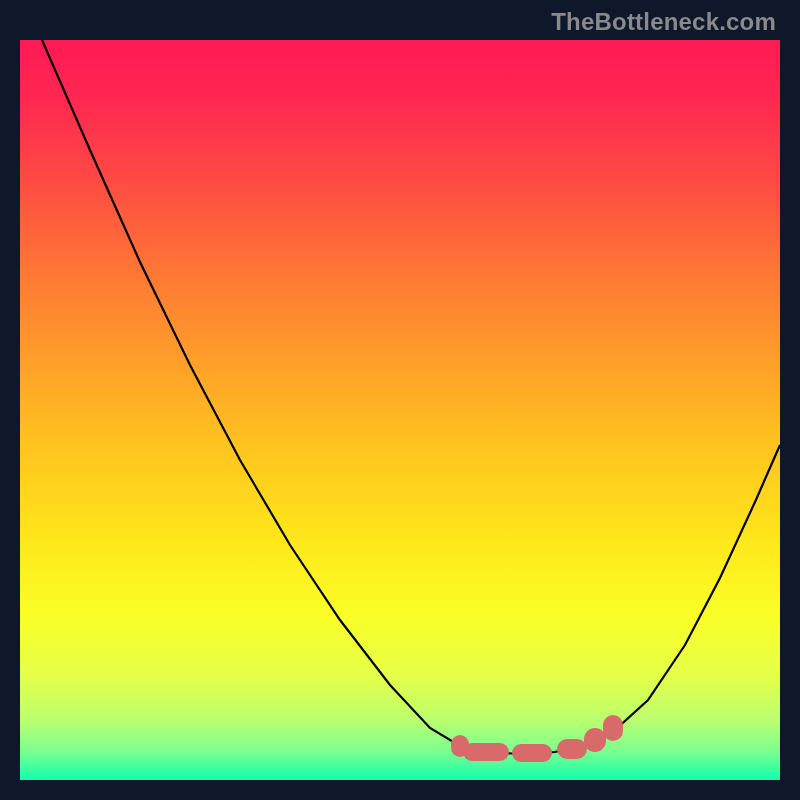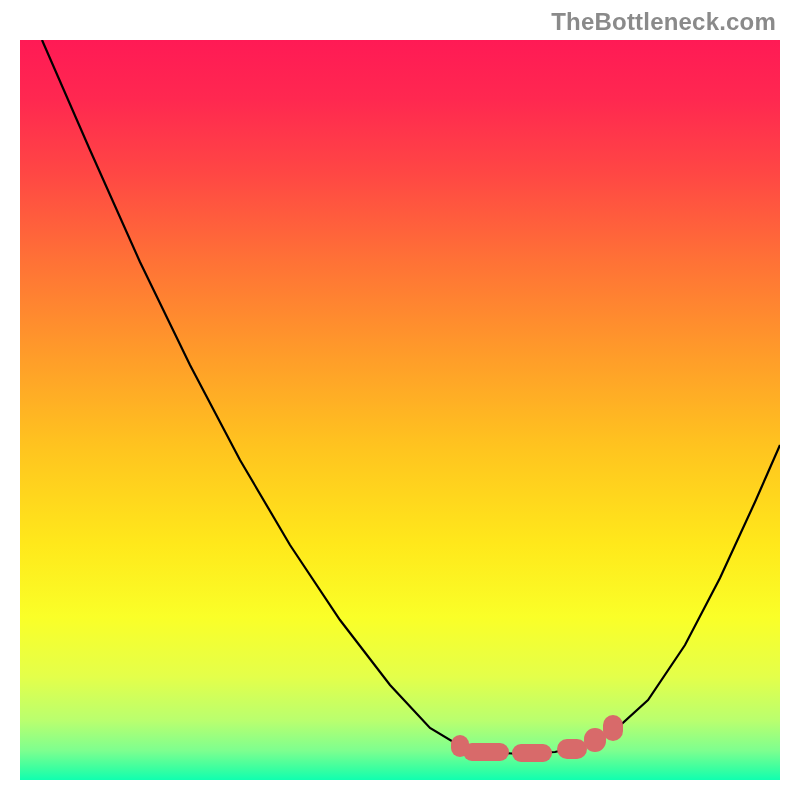--- a/index.html
+++ b/index.html
@@ -9,21 +9,21 @@
     height: 800px;
     background: #000;
     overflow: hidden;
   }
   .frame {
     position: absolute;
     left: 0;
     top: 0;
     width: 800px;
     height: 800px;
-    background: #ffffff;
+    background: #0f172a;
   }
   .plot-area {
     position: absolute;
     left: 20px;
     top: 40px;
     width: 760px;
     height: 740px;
     overflow: hidden;
   }
   .attribution {

